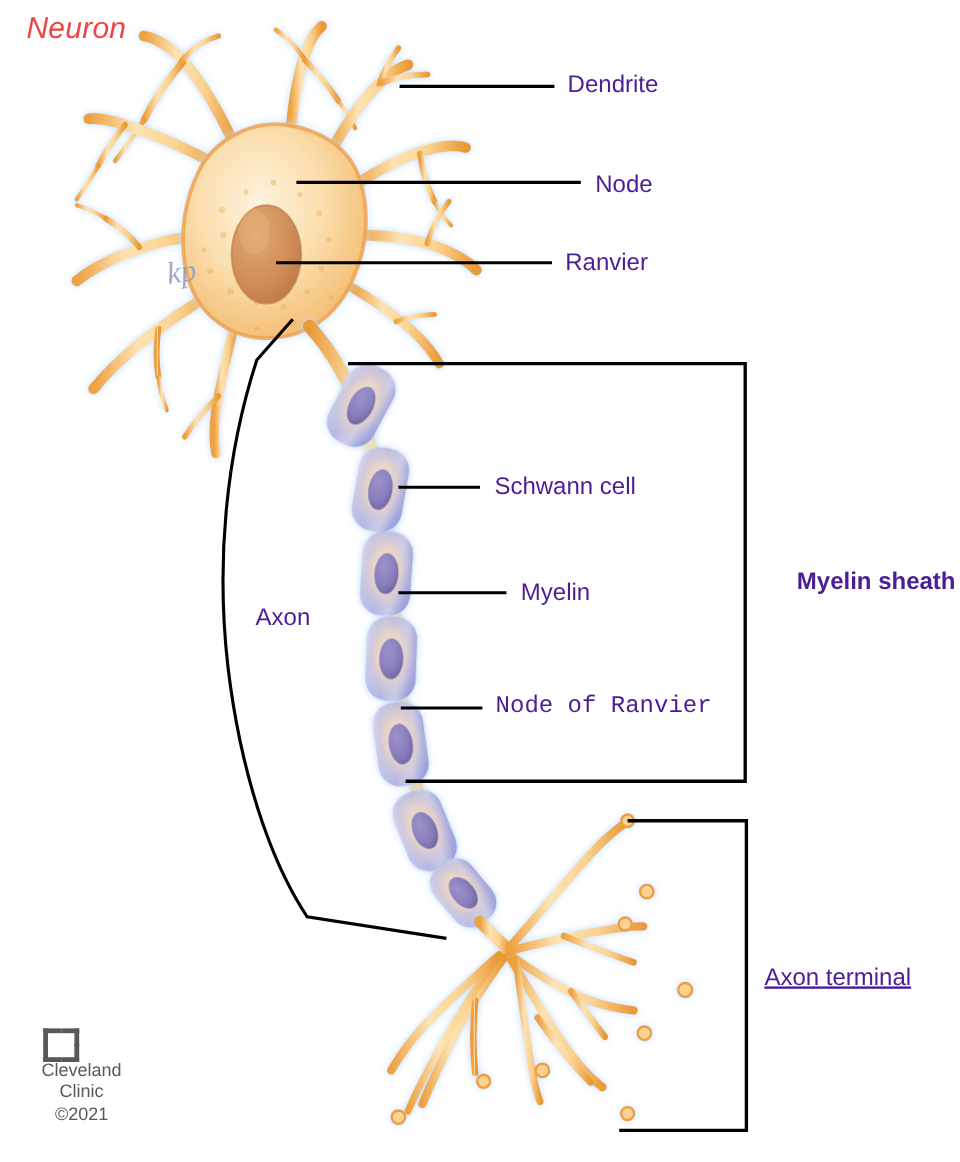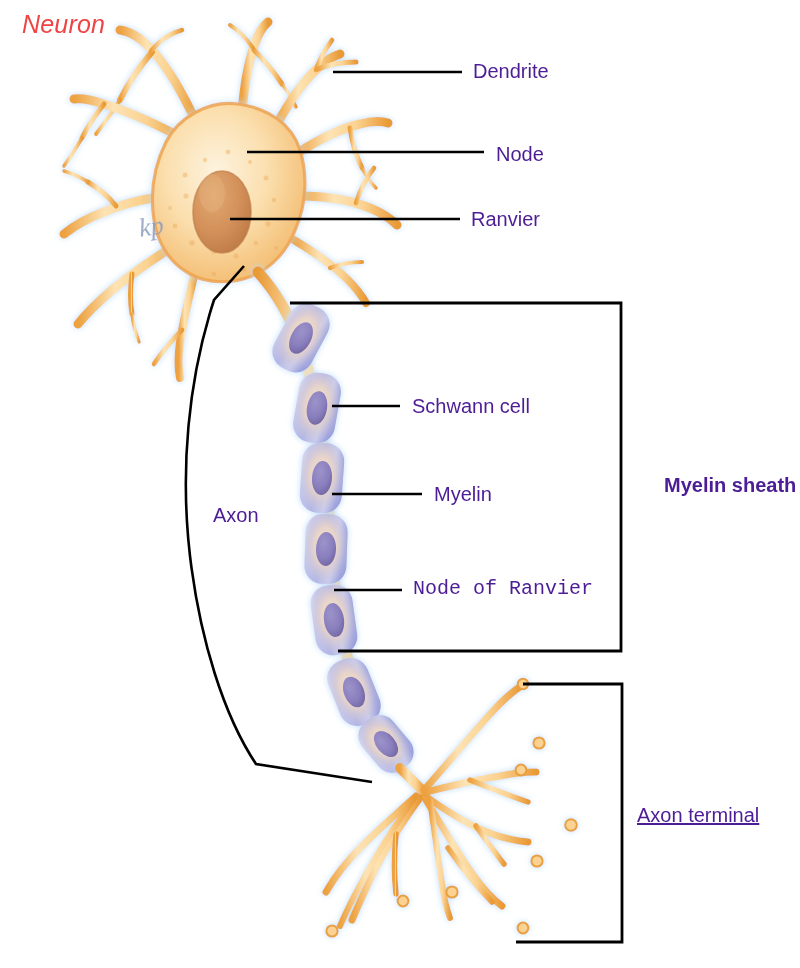--- a/index.html
+++ b/index.html
@@ -325,14 +325,25 @@
   <div class="lbl" style="left:471px;top:209px;">Ranvier</div>
   <div class="lbl" style="left:412px;top:396px;">Schwann cell</div>
   <div class="lbl" style="left:434px;top:484px;">Myelin</div>
   <div class="lbl" style="left:413px;top:579px;font-family:Liberation Mono, monospace;">Node of Ranvier</div>
   <div class="lbl" style="left:213px;top:505px;">Axon</div>
   <div class="lbl bold" style="left:664px;top:475px;">Myelin sheath</div>
   <div class="lbl" style="left:637px;top:805px;text-decoration:underline;">Axon terminal</div>
 
   <div class="sig">kp</div>
 
+  <div id="logo">
+    <div id="logo-mark">
+      <i class="tl"></i>
+        <i class="tr"></i>
+        <i class="bl"></i>
+        <i class="br"></i>
+    </div>
+    <div class="logo-txt">Cleveland</div>
+    <div class="logo-txt">Clinic</div>
+    <div class="logo-copy">©2021</div>
+  </div>
 
 </div>
 
 </body></html>

